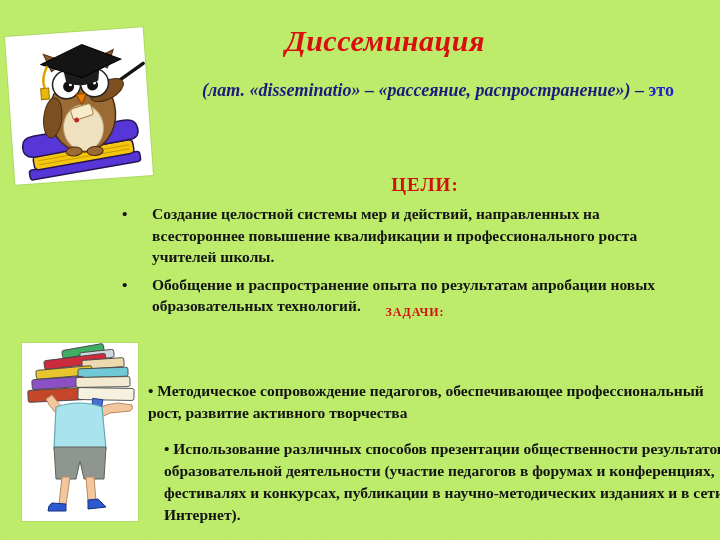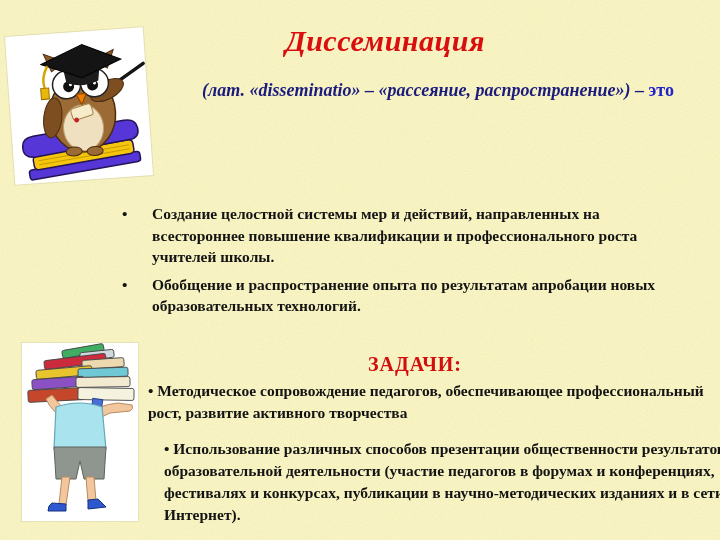--- a/index.html
+++ b/index.html
@@ -1,18 +1,18 @@
 <!DOCTYPE html>
 <html><head>
 <meta charset="utf-8">
 <style>
   html,body{margin:0;padding:0;}
   .slide{
     position:relative; width:720px; height:540px; overflow:hidden;
-    background:#fef9c3;
+    background:#bef264;
     font-family:"Liberation Serif","DejaVu Serif",serif;
   }
   .noise{position:absolute;left:0;top:0;width:720px;height:540px;pointer-events:none;}
 
   .title{
     position:absolute; left:200px; top:24px; width:370px;
     text-align:center; font-size:30px; font-weight:bold; font-style:italic;
     color:#d90f0f; letter-spacing:.5px;
   }
 
@@ -27,21 +27,21 @@
     position:absolute; left:200px; top:174px; width:450px; text-align:center;
     font-size:19px; font-weight:bold; color:#d20f0f; letter-spacing:1px;
   }
   .goals{position:absolute; left:120px; top:203px; width:545px; margin:0; padding:0; list-style:none;}
   .goal-item{display:flex; margin-bottom:6px; color:#141414; font-size:15.5px; font-weight:bold; line-height:21.5px;}
   .goal-bullet{width:30px; flex:0 0 30px; text-align:left; padding-left:2px;}
   .goal-text{flex:1;}
 
   .tasks-heading{
     position:absolute; left:190px; top:305px; width:450px; text-align:center;
-    font-size:20px; font-weight:bold; color:#d20f0f; letter-spacing:1px;margin-top:48px;
+    font-size:12px; font-weight:bold; color:#d20f0f; letter-spacing:1px;
   }
   .task-para{
     position:absolute; left:148px; width:572px; color:#141414;
     font-size:15.5px; font-weight:bold; line-height:22px;
   }
   .task-1{top:380px;}
   .task-2{top:438px;margin-left:16px;}
 
   .owl-img{
     position:absolute; left:10px; top:32px; width:138px; height:148px;
@@ -108,20 +108,21 @@
   </div>
 
   <div class="title">Диссеминация</div>
 
   <div class="definition">
     <div class="def-line1">
       <span class="def-latin">(лат. «disseminatio» – «рассеяние, распространение»)</span><span class="def-dash"> – </span><span class="def-eto">это</span>
     </div>
   </div>
 
+  <div class="goals-heading">ЦЕЛИ:</div>
 
   <ul class="goals">
     <li class="goal-item">
       <span class="goal-bullet">•</span>
       <span class="goal-text">Создание целостной системы мер и действий, направленных на всестороннее повышение квалификации и профессионального роста учителей школы.</span>
     </li>
     <li class="goal-item">
       <span class="goal-bullet">•</span>
       <span class="goal-text">Обобщение и распространение опыта по результатам апробации новых образовательных технологий.</span>
     </li>

